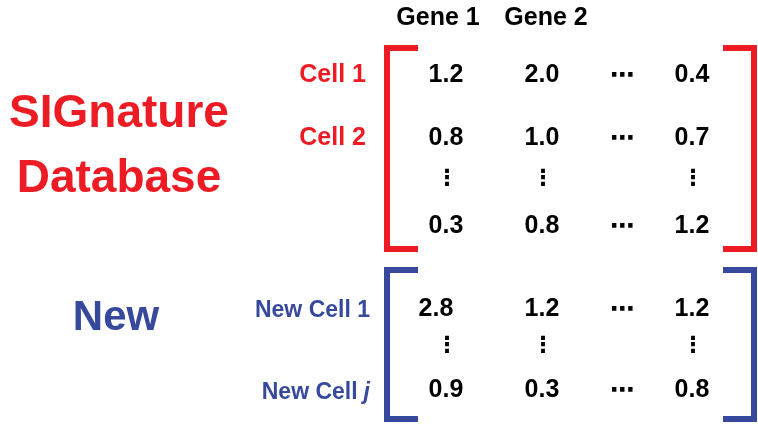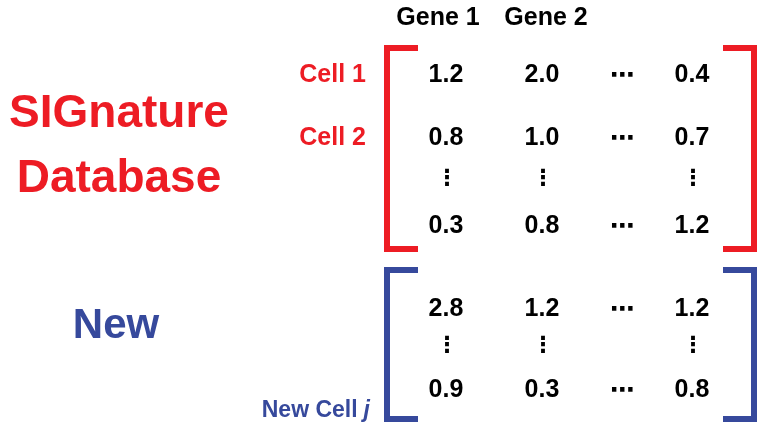--- a/index.html
+++ b/index.html
@@ -29,21 +29,21 @@
   }
 
   
   .fig-title {
     position: absolute;
     text-align: center;
     font-weight: bold;
     white-space: nowrap;
   }
   .fig-title.sig   { left: 0; width: 238px; top: 79px;  font-size: 46px; line-height: 65px; color: var(--red); }
-  .fig-title.study { left: 0; width: 232px; top: 296px; font-size: 42px; line-height: 56px; color: var(--blue); }
+  .fig-title.study { left: 0; width: 232px; top: 288px; font-size: 42px; line-height: 56px; color: var(--blue); }
 
   
   .row-label {
     position: absolute;
     transform: translateY(-50%);
     white-space: nowrap;
     font-weight: 700;
   }
   .row-label.red  { color: var(--red);  font-size: 25px; right: 392px; }
   .row-label.blue { color: var(--blue); font-size: 23px; right: 388px; }
@@ -90,21 +90,22 @@
     <div>Database</div>
   </div>
 
   <div class="fig-title study">
     <div>New</div>
   </div>
 
   <div class="row-label red" style="top:73px">Cell 1</div>
   <div class="row-label red" style="top:136px">Cell 2</div>
 
-  <div class="row-label blue" style="top:409px">
+  <div class="row-label blue" style="top:309px">New Cell 1</div>
+  <div class="row-label blue" style="top:391px">
     <span>New Cell</span><i class="var">j</i>
   </div>
 
   <div class="bracket left red" style="left:384px; top:45px; height:207px"></div>
   <div class="bracket right red" style="left:723px; top:45px; height:207px"></div>
 
   <div class="bracket left blue" style="left:384px; top:267px; height:155px"></div>
   <div class="bracket right blue" style="left:723px; top:267px; height:155px"></div>
 
   <span class="cell" style="left:446px; top:73px">1.2</span>
@@ -119,21 +120,21 @@
 
   <span class="cell vdots" style="left:447px; top:178px">⋮</span>
   <span class="cell vdots" style="left:543px; top:178px">⋮</span>
   <span class="cell vdots" style="left:693px; top:178px">⋮</span>
 
   <span class="cell" style="left:446px; top:224px">0.3</span>
   <span class="cell" style="left:542px; top:224px">0.8</span>
   <span class="cell hdots" style="left:623px; top:225px">⋯</span>
   <span class="cell" style="left:692px; top:224px">1.2</span>
 
-  <span class="cell" style="left:446px; top:307px">2.8</span>
+  <span class="cell" style="left:436px; top:307px">2.8</span>
   <span class="cell" style="left:542px; top:307px">1.2</span>
   <span class="cell hdots" style="left:623px; top:308px">⋯</span>
   <span class="cell" style="left:692px; top:307px">1.2</span>
 
   <span class="cell vdots" style="left:447px; top:345px">⋮</span>
   <span class="cell vdots" style="left:543px; top:345px">⋮</span>
   <span class="cell vdots" style="left:693px; top:345px">⋮</span>
 
   <span class="cell" style="left:446px; top:388px">0.9</span>
   <span class="cell" style="left:542px; top:388px">0.3</span>

